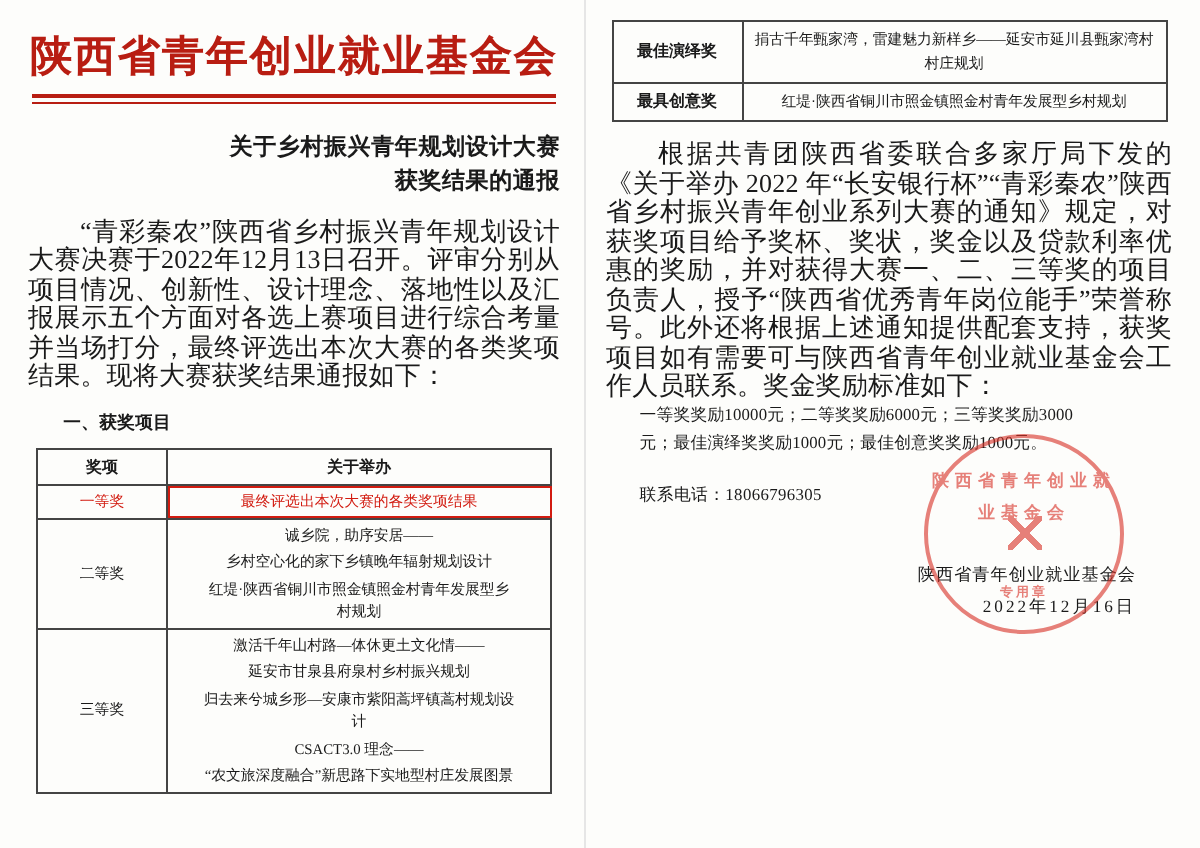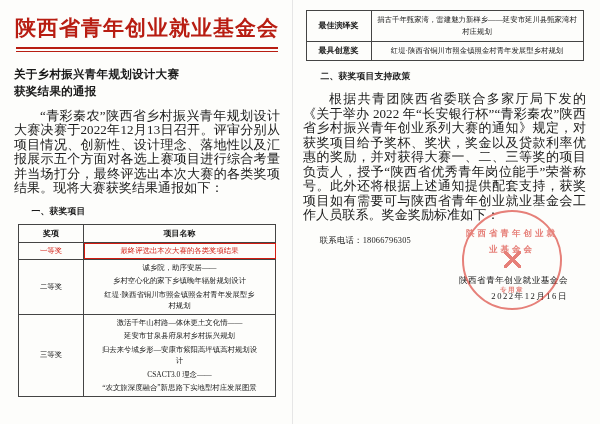--- a/index.html
+++ b/index.html
@@ -54,21 +54,21 @@
     height: 2px;
     background: #b81d12;
   }
   .masthead-rule.thin {
     height: 1px;
     margin-top: 1.5px;
   }
 
   
   .headline {
-    text-align: left;
+    text-align: right;
     margin-top: 14px;
     font-weight: bold;
     font-size: 11.5px;
     line-height: 17px;
     letter-spacing: 0.3px;
   }
 
   
   .para {
     font-size: 13px;
@@ -235,21 +235,21 @@
     </div>
 
     <div class="para indent">“青彩秦农”陕西省乡村振兴青年规划设计大赛决赛于2022年12月13日召开。评审分别从项目情况、创新性、设计理念、落地性以及汇报展示五个方面对各选上赛项目进行综合考量并当场打分，最终评选出本次大赛的各类奖项结果。现将大赛获奖结果通报如下：</div>
 
     <div class="section-head">一、获奖项目</div>
 
     <table class="award-table">
       <thead>
         <tr>
           <th class="col-level">奖项</th>
-          <th>项目名称</th>
+          <th>关于举办</th>
         </tr>
       </thead>
       <tbody>
         <tr>
           <td class="cell-level hl-text">一等奖</td>
           <td class="highlight-box">
             <span class="prj hl-text">最终评选出本次大赛的各类奖项结果</span>
           </td>
         </tr>
         <tr>
@@ -283,24 +283,25 @@
           <td class="lbl">最佳演绎奖</td>
           <td>捐古千年甄家湾，雷建魅力新样乡——延安市延川县甄家湾村村庄规划</td>
         </tr>
         <tr>
           <td class="lbl">最具创意奖</td>
           <td>红堤·陕西省铜川市照金镇照金村青年发展型乡村规划</td>
         </tr>
       </tbody>
     </table>
 
-    <div class="section-head">二、获奖项目支持政策</div>
 
     <div class="para indent">根据共青团陕西省委联合多家厅局下发的《关于举办 2022 年“长安银行杯”“青彩秦农”陕西省乡村振兴青年创业系列大赛的通知》规定，对获奖项目给予奖杯、奖状，奖金以及贷款利率优惠的奖励，并对获得大赛一、二、三等奖的项目负责人，授予“陕西省优秀青年岗位能手”荣誉称号。此外还将根据上述通知提供配套支持，获奖项目如有需要可与陕西省青年创业就业基金会工作人员联系。奖金奖励标准如下：</div>
 
+    <div class="prize-line">一等奖奖励10000元；二等奖奖励6000元；三等奖奖励3000</div>
+    <div class="prize-line">元；最佳演绎奖奖励1000元；最佳创意奖奖励1000元。</div>
 
     <div class="tel">联系电话：18066796305</div>
 
     <div class="sign">
       <div class="org">陕西省青年创业就业基金会</div>
       <div class="date">2022年12月16日</div>
       <div class="seal">
         <div class="seal-text">陕西省青年创业就业基金会</div>
         <div class="seal-text bottom">专用章</div>
       </div>

